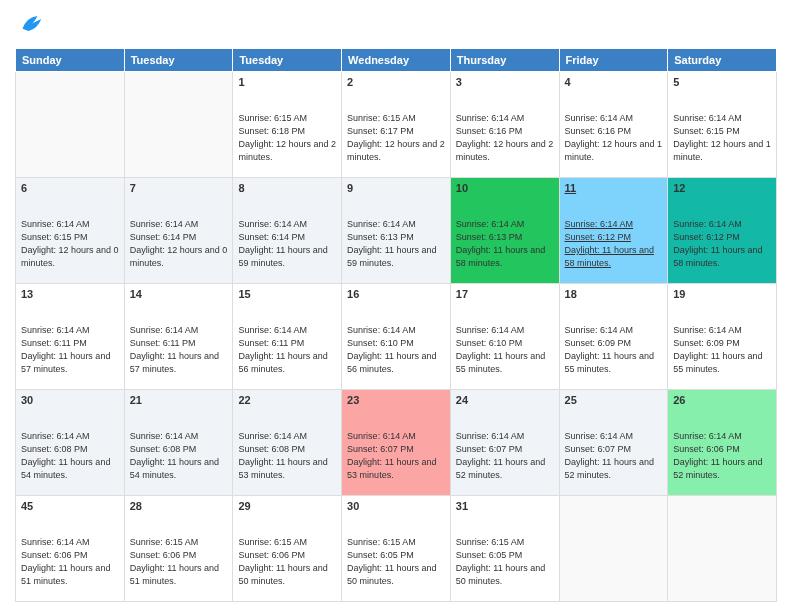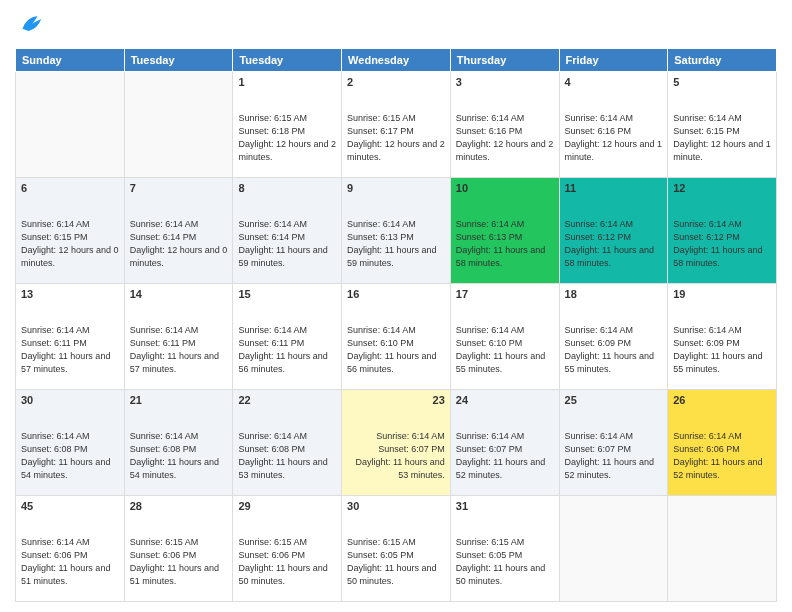--- a/index.html
+++ b/index.html
@@ -187,21 +187,21 @@
             <div class="day-info" style="white-space: pre-line;">Sunrise: 6:14 AM
 Sunset: 6:13 PM
 Daylight: 11 hours and 59 minutes.</div>
           </td>
           <td style="background: #22c55e;">
             <span class="day-num">10</span>
             <div class="day-info" style="white-space: pre-line;">Sunrise: 6:14 AM
 Sunset: 6:13 PM
 Daylight: 11 hours and 58 minutes.</div>
           </td>
-          <td style="background: #14b8a6;">
+          <td style="background: #7dd3fc; text-decoration: underline;">
             <span class="day-num">11</span>
             <div class="day-info" style="white-space: pre-line;">Sunrise: 6:14 AM
 Sunset: 6:12 PM
 Daylight: 11 hours and 58 minutes.</div>
           </td>
           <td style="background: #14b8a6;">
             <span class="day-num">12</span>
             <div class="day-info" style="white-space: pre-line;">Sunrise: 6:14 AM
 Sunset: 6:12 PM
 Daylight: 11 hours and 58 minutes.</div>
@@ -263,39 +263,39 @@
             <div class="day-info" style="white-space: pre-line;">Sunrise: 6:14 AM
 Sunset: 6:08 PM
 Daylight: 11 hours and 54 minutes.</div>
           </td>
           <td style="background: rgb(240, 244, 248);">
             <span class="day-num">22</span>
             <div class="day-info" style="white-space: pre-line;">Sunrise: 6:14 AM
 Sunset: 6:08 PM
 Daylight: 11 hours and 53 minutes.</div>
           </td>
-          <td style="background: #fef9c3; text-align: right;">
+          <td style="background: #fca5a5;">
             <span class="day-num">23</span>
             <div class="day-info" style="white-space: pre-line;">Sunrise: 6:14 AM
 Sunset: 6:07 PM
 Daylight: 11 hours and 53 minutes.</div>
           </td>
           <td style="background: rgb(240, 244, 248);">
             <span class="day-num">24</span>
             <div class="day-info" style="white-space: pre-line;">Sunrise: 6:14 AM
 Sunset: 6:07 PM
 Daylight: 11 hours and 52 minutes.</div>
           </td>
           <td style="background: rgb(240, 244, 248);">
             <span class="day-num">25</span>
             <div class="day-info" style="white-space: pre-line;">Sunrise: 6:14 AM
 Sunset: 6:07 PM
 Daylight: 11 hours and 52 minutes.</div>
           </td>
-          <td style="background: #fde047;">
+          <td style="background: #86efac;">
             <span class="day-num">26</span>
             <div class="day-info" style="white-space: pre-line;">Sunrise: 6:14 AM
 Sunset: 6:06 PM
 Daylight: 11 hours and 52 minutes.</div>
           </td>
         </tr>
         <tr>
           <td>
             <span class="day-num">45</span>
             <div class="day-info" style="white-space: pre-line;">Sunrise: 6:14 AM

